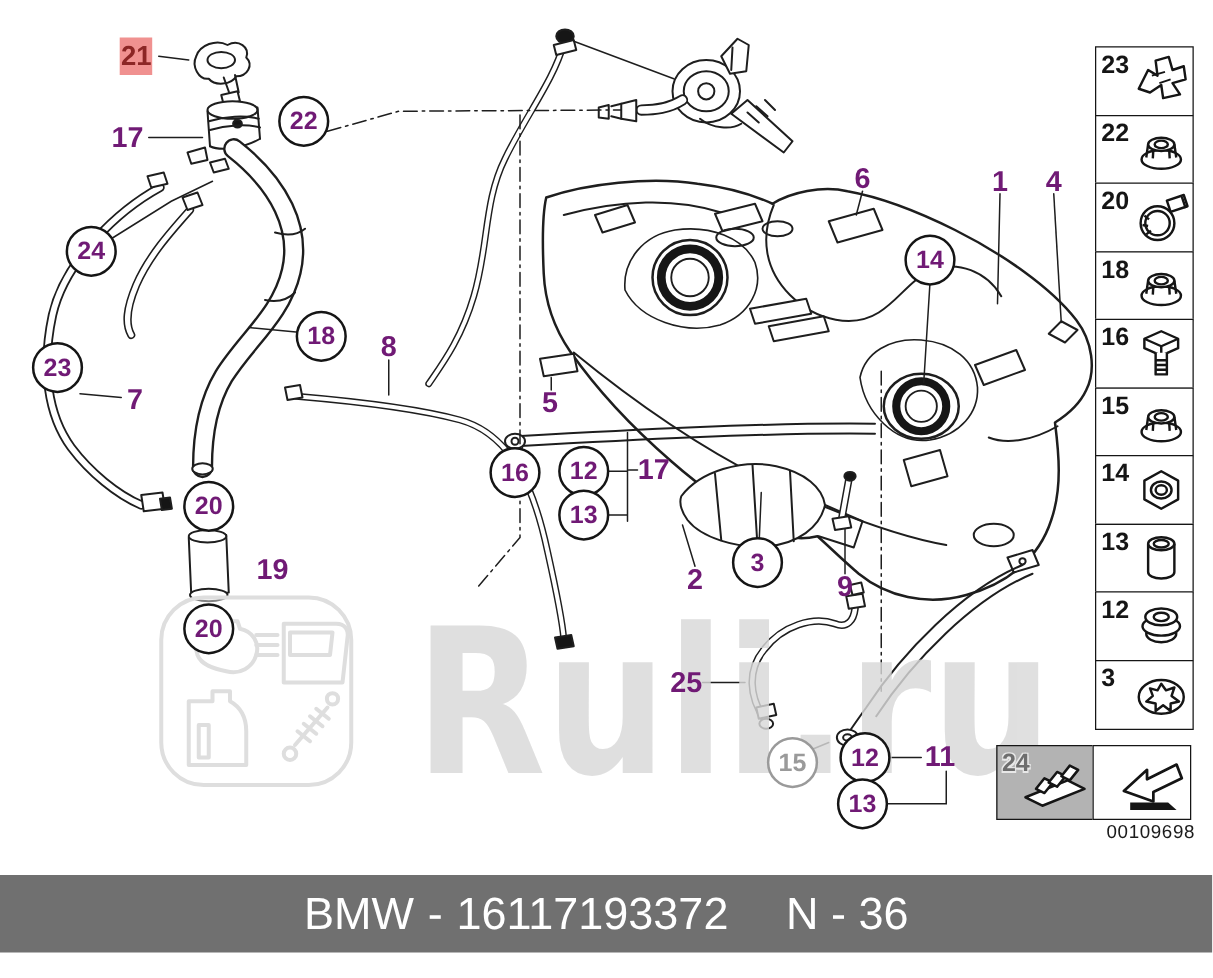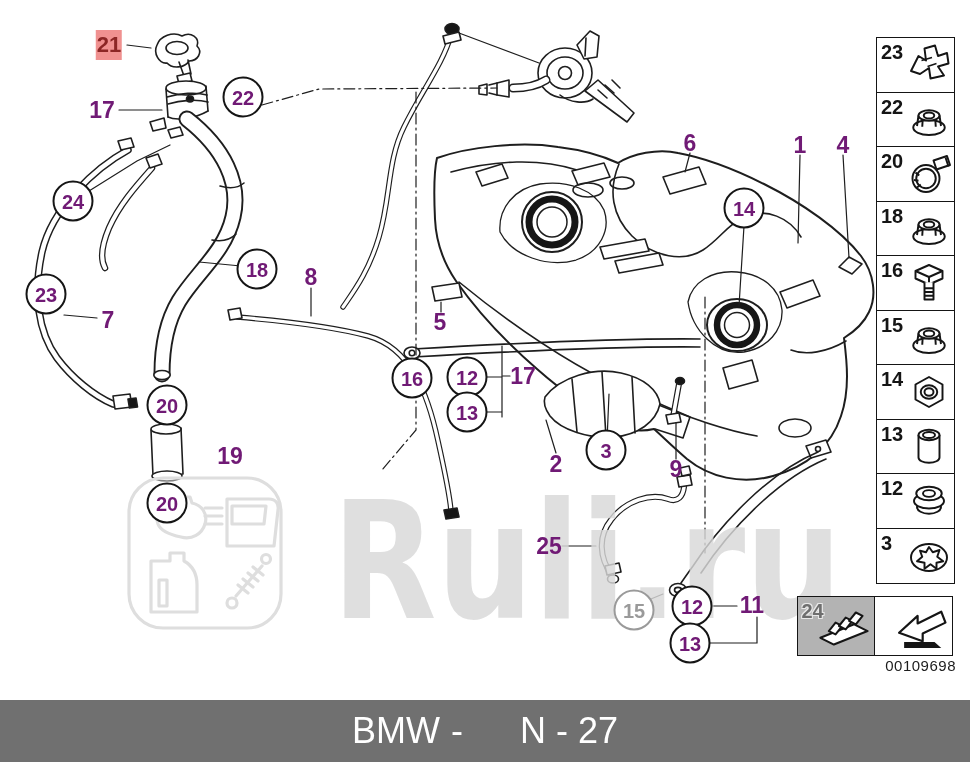--- a/index.html
+++ b/index.html
@@ -276,21 +276,21 @@
   <div id="callouts">
       <div class="callout highlight" style="left: 109px; top: 45px;">21</div>
       <div class="callout plain" style="left: 102px; top: 110px;">17</div>
       <div class="callout circled" style="left: 243px; top: 97px;">22</div>
       <div class="callout circled" style="left: 73px; top: 201px;">24</div>
       <div class="callout circled" style="left: 257px; top: 269px;">18</div>
       <div class="callout circled" style="left: 46px; top: 294px;">23</div>
       <div class="callout plain" style="left: 108px; top: 320px;">7</div>
       <div class="callout plain" style="left: 311px; top: 277px;">8</div>
       <div class="callout circled" style="left: 167px; top: 405px;">20</div>
-      <div class="callout plain" style="left: 230px; top: 456px;">19</div>
+      <div class="callout plain" style="left: 218px; top: 456px;">19</div>
       <div class="callout circled" style="left: 167px; top: 503px;">20</div>
       <div class="callout plain" style="left: 440px; top: 322px;">5</div>
       <div class="callout circled" style="left: 412px; top: 378px;">16</div>
       <div class="callout circled" style="left: 467px; top: 377px;">12</div>
       <div class="callout circled" style="left: 467px; top: 412px;">13</div>
       <div class="callout plain" style="left: 523px; top: 376px;">17</div>
       <div class="callout plain" style="left: 690px; top: 143px;">6</div>
       <div class="callout plain" style="left: 800px; top: 145px;">1</div>
       <div class="callout plain" style="left: 843px; top: 145px;">4</div>
       <div class="callout circled" style="left: 744px; top: 208px;">14</div>
@@ -378,15 +378,16 @@
           <use href="#arrow-icon"></use>
         </svg>
       </div>
     </div>
 
   <div id="imgcode">00109698</div>
 
   <div id="footer">
     <span>BMW</span>
     <span class="sep">-</span>
-    <span class="page">N - 27</span>
+    <span>16117193372</span>
+    <span class="page">N - 36</span>
   </div>
 </div>
 
 </body></html>

